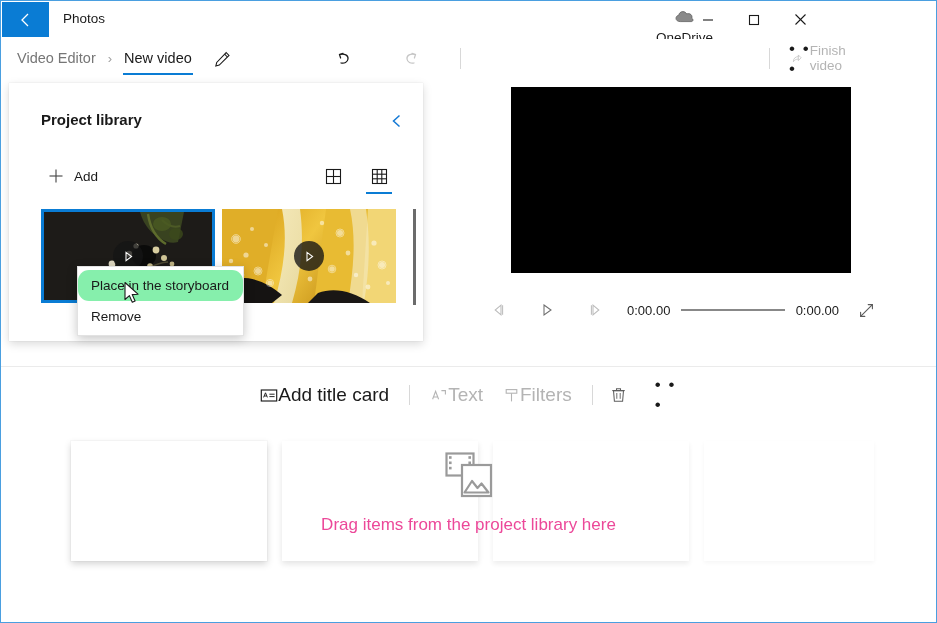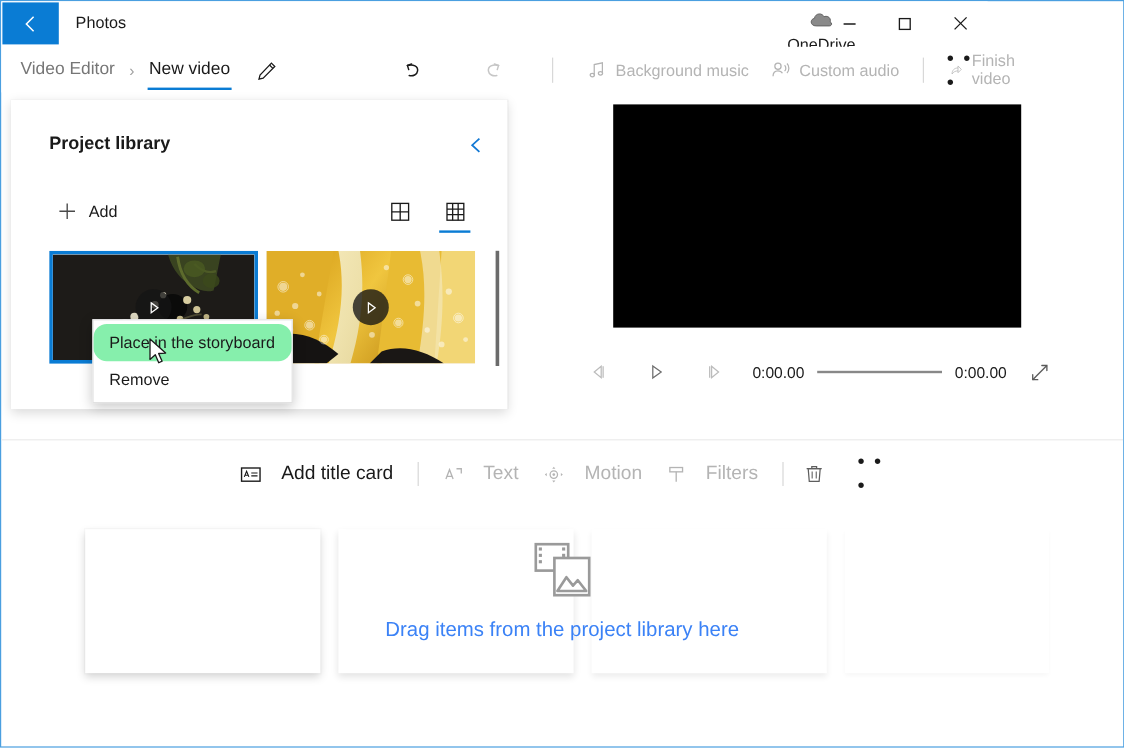--- a/index.html
+++ b/index.html
@@ -213,22 +213,22 @@
   
   .hdiv {
     position: absolute; left: 0; top: 365px; width: 935px; height: 1px;
     background: #ebebeb;
   }
   .sb-toolbar {
     position: absolute; left: 0; top: 375px; width: 935px; height: 38px;
     display: flex; align-items: center; justify-content: center;
   }
   .sb-item {
-    display: flex; align-items: center; gap: 16px;
-    padding: 0 10px; height: 30px; cursor: pointer; font-size: 16px;
+    display: flex; align-items: center; gap: 0;
+    padding: 0 10px; height: 30px; cursor: pointer; font-size: 19px;
   }
   .sb-item.disabled { color: #b4b4b4; cursor: default; }
   .sb-item.enabled { color: #1a1a1a; }
   .sb-sep { width: 1px; height: 20px; background: #d8d8d8; margin: 0 10px; }
   .sb-icon-btn {
     width: 32px; height: 30px;
     display: flex; align-items: center; justify-content: center; cursor: pointer;
   }
 
   .dropzone {
@@ -241,21 +241,21 @@
   .card-1 { left: 70px;  width: 196px; box-shadow: 0 3px 7px rgba(0,0,0,0.17), 0 0 0 1px rgba(0,0,0,0.02); }
   .card-2 { left: 281px; width: 196px; box-shadow: 0 3px 6px rgba(0,0,0,0.11); }
   .card-3 { left: 492px; width: 196px; box-shadow: 0 3px 5px rgba(0,0,0,0.07); }
   .card-4 { left: 703px; width: 170px; box-shadow: 0 2px 4px rgba(0,0,0,0.04); }
   .dz-content {
     position: absolute; left: 0; top: 10px; width: 935px;
     display: flex; flex-direction: column; align-items: center; gap: 16px;
     z-index: 5;
   }
   .dz-text {
-    font-size: 17px; color: #3b82f6;
+    font-size: 17px; color: #ec4899;
   }
 </style>
 </head>
 <body>
 
 <div class="window">
 
   <div class="titlebar">
     <div class="back-btn">
       <svg width="20" height="20" viewBox="0 0 20 20">
@@ -314,39 +314,20 @@
 
     <div class="redo-btn">
       <svg width="21" height="21" viewBox="0 0 21 21">
         <path d="M14.5 5.5 C9.5 4.2 5.5 6.2 6.0 10.0 C6.4 13.2 9.8 14.8 13.0 14.0" fill="none" stroke="#c6c6c6" stroke-width="1.25" stroke-linecap="round"></path>
         <path d="M14.5 5.5 L11.0 4.3 M14.5 5.5 L13.4 9.0" fill="none" stroke="#c6c6c6" stroke-width="1.25" stroke-linecap="round"></path>
       </svg>
     </div>
 
     <div class="vdiv" style="left:459px;"></div>
 
-    <div class="cmd-group" style="left:479px;">
-      <div class="cmd-item disabled">
-        <svg width="17" height="17" viewBox="0 0 17 17">
-          <path d="M6.2 12.4 V3.8 L13.0 2.3 V10.9" fill="none" stroke="#b4b4b4" stroke-width="1.05"></path>
-          <ellipse cx="4.6" cy="12.6" rx="1.75" ry="1.45" fill="none" stroke="#b4b4b4" stroke-width="1.05"></ellipse>
-          <ellipse cx="11.4" cy="11.1" rx="1.75" ry="1.45" fill="none" stroke="#b4b4b4" stroke-width="1.05"></ellipse>
-        </svg>
-        <span>Background music</span>
-      </div>
-      <div class="cmd-item disabled">
-        <svg width="17" height="17" viewBox="0 0 17 17">
-          <circle cx="6.3" cy="5.3" r="2.6" fill="none" stroke="#b4b4b4" stroke-width="1.05"></circle>
-          <path d="M2.2 13.6 C2.2 10.4 4.0 9.0 6.3 9.0 C8.0 9.0 9.3 9.8 10.0 11.1" fill="none" stroke="#b4b4b4" stroke-width="1.05"></path>
-          <path d="M11.8 4.4 C13.2 5.6 13.2 8.0 11.8 9.3" fill="none" stroke="#b4b4b4" stroke-width="1.05"></path>
-          <path d="M13.8 2.9 C15.9 4.8 15.9 8.9 13.8 10.8" fill="none" stroke="#b4b4b4" stroke-width="1.05"></path>
-        </svg>
-        <span>Custom audio</span>
-      </div>
-    </div>
 
     <div class="vdiv" style="left:768px;"></div>
 
     <div class="cmd-group" style="left:782px;">
       <div class="cmd-item disabled">
         <svg width="18" height="17" viewBox="0 0 18 17">
           <path d="M2.3 13.8 C2.3 8.0 5.8 5.6 10.6 5.3" fill="none" stroke="#b4b4b4" stroke-width="1.05"></path>
           <path d="M2.3 13.8 C4.2 10.6 7.0 9.6 10.6 9.4" fill="none" stroke="#b4b4b4" stroke-width="1.05"></path>
           <path d="M10.6 2.6 L15.2 7.3 L10.6 12.0 Z" fill="none" stroke="#b4b4b4" stroke-width="1.05"></path>
         </svg>
@@ -553,31 +534,20 @@
 
     <div class="sb-item disabled">
       <svg width="18" height="17" viewBox="0 0 18 17">
         <path d="M2.6 12.2 L5.6 4.4 L8.6 12.2 M3.7 10.0 H7.5" fill="none" stroke="#b4b4b4" stroke-width="1.1"></path>
         <path d="M11.4 3.6 H15.4 V7.6" fill="none" stroke="#b4b4b4" stroke-width="1.1"></path>
         <path d="M11.4 12.4 H15.4 V8.4" fill="none" stroke="#b4b4b4" stroke-width="1.1" opacity="0"></path>
       </svg>
       <span>Text</span>
     </div>
 
-    <div class="sb-item disabled">
-      <svg width="19" height="17" viewBox="0 0 19 17">
-        <circle cx="9.5" cy="8.5" r="3.1" fill="none" stroke="#b4b4b4" stroke-width="1.05"></circle>
-        <circle cx="9.5" cy="8.5" r="1.1" fill="#b4b4b4"></circle>
-        <path d="M9.5 2.0 L8.2 3.6 H10.8 Z" fill="#b4b4b4"></path>
-        <path d="M9.5 15.0 L8.2 13.4 H10.8 Z" fill="#b4b4b4"></path>
-        <path d="M2.0 8.5 L3.6 7.2 V9.8 Z" fill="#b4b4b4"></path>
-        <path d="M17.0 8.5 L15.4 7.2 V9.8 Z" fill="#b4b4b4"></path>
-      </svg>
-      <span>Motion</span>
-    </div>
 
     <div class="sb-item disabled">
       <svg width="17" height="17" viewBox="0 0 17 17">
         <rect x="3.2" y="2.6" width="10.6" height="3.6" fill="none" stroke="#b4b4b4" stroke-width="1.1"></rect>
         <line x1="8.5" y1="6.2" x2="8.5" y2="14.4" stroke="#b4b4b4" stroke-width="1.1"></line>
       </svg>
       <span>Filters</span>
     </div>
 
     <div class="sb-sep"></div>

